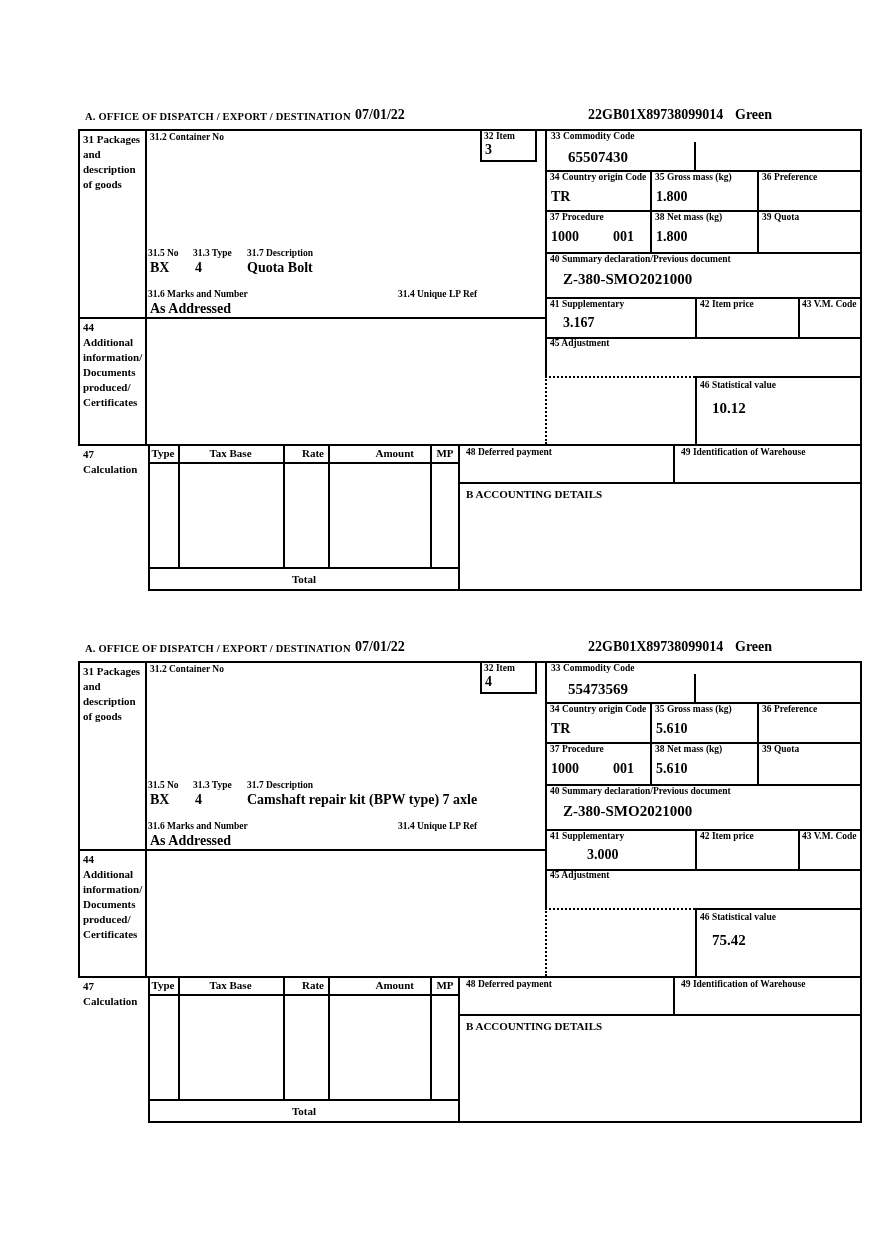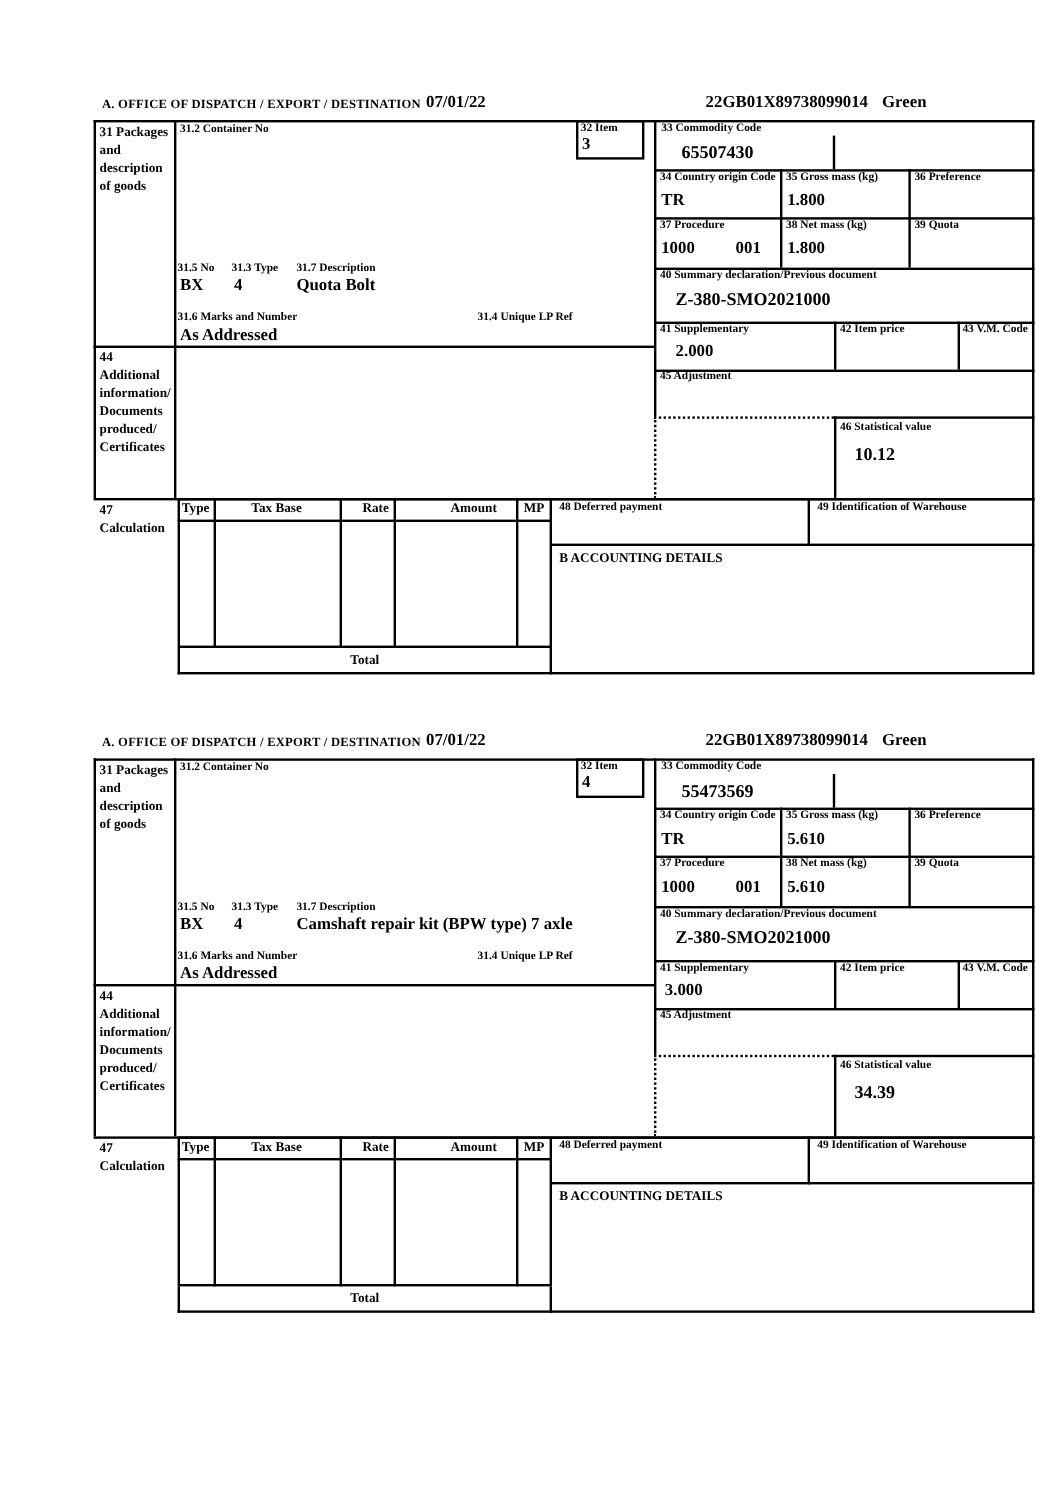--- a/index.html
+++ b/index.html
@@ -1,21 +1,21 @@
 <!DOCTYPE html>
 <html><head>
 <meta charset="utf-8">
 <style>
   html,body { margin:0; padding:0; background:#fff; }
   .page {
     position:relative; width:882px; height:1250px; background:#ffffff;
     font-family:"Liberation Serif","DejaVu Serif",serif; color:#000;
     overflow:hidden;
   }
-  .sec { position:absolute; left:78px; width:784px; height:484px; font-weight:bold; }
+  .sec { position:absolute; left:78px; width:784px; height:484px; font-weight:bold;margin-top:29px; }
   .s0 { top:78px; }
   .s1 { top:610px; }
   .ln { position:absolute; box-sizing:border-box; }
   .txt { position:absolute; white-space:nowrap; }
   .hdr { font-size:10.5px; letter-spacing:.2px; }
   .lbl { font-size:9.5px; }
   .lbm { font-size:11px; line-height:15px; }
   .val { font-size:14px; }
   .vlg { font-size:15px; }
   .blk span { display:block; }
@@ -105,21 +105,21 @@
     <div class="txt lbl" style="left:684px;top:65px">36 Preference</div>
     <div class="txt lbl" style="left:472px;top:105px">37 Procedure</div>
     <div class="txt val" style="left:473px;top:122px">1000</div>
     <div class="txt val" style="left:535px;top:122px">001</div>
     <div class="txt lbl" style="left:577px;top:105px">38 Net mass (kg)</div>
     <div class="txt val" style="left:578px;top:122px">1.800</div>
     <div class="txt lbl" style="left:684px;top:105px">39 Quota</div>
     <div class="txt lbl" style="left:472px;top:147px">40 Summary declaration/Previous document</div>
     <div class="txt vlg" style="left:485px;top:164px">Z-380-SMO2021000</div>
     <div class="txt lbl" style="left:472px;top:192px">41 Supplementary</div>
-    <div class="txt val" style="left:485px;top:208px">2.000</div>
+    <div class="txt val" style="left:485px;top:208px">3.167</div>
     <div class="txt lbl" style="left:622px;top:192px">42 Item price</div>
     <div class="txt lbl" style="left:724px;top:192px">43 V.M. Code</div>
     <div class="txt lbl" style="left:472px;top:231px">45 Adjustment</div>
     <div class="txt lbl" style="left:622px;top:273px">46 Statistical value</div>
     <div class="txt vlg" style="left:634px;top:293px">10.12</div>
 
     <div class="txt lbm ctr" style="left:70px;top:339px;width:30px">Type</div>
     <div class="txt lbm ctr" style="left:100px;top:339px;width:105px">Tax Base</div>
     <div class="txt lbm rgt" style="left:205px;top:339px;width:41px">Rate</div>
     <div class="txt lbm rgt" style="left:250px;top:339px;width:86px">Amount</div>
@@ -207,26 +207,26 @@
     <div class="txt lbl" style="left:684px;top:65px">36 Preference</div>
     <div class="txt lbl" style="left:472px;top:105px">37 Procedure</div>
     <div class="txt val" style="left:473px;top:122px">1000</div>
     <div class="txt val" style="left:535px;top:122px">001</div>
     <div class="txt lbl" style="left:577px;top:105px">38 Net mass (kg)</div>
     <div class="txt val" style="left:578px;top:122px">5.610</div>
     <div class="txt lbl" style="left:684px;top:105px">39 Quota</div>
     <div class="txt lbl" style="left:472px;top:147px">40 Summary declaration/Previous document</div>
     <div class="txt vlg" style="left:485px;top:164px">Z-380-SMO2021000</div>
     <div class="txt lbl" style="left:472px;top:192px">41 Supplementary</div>
-    <div class="txt val" style="left:476px;top:208px">3.000</div>
+    <div class="txt val" style="left:509px;top:208px">3.000</div>
     <div class="txt lbl" style="left:622px;top:192px">42 Item price</div>
     <div class="txt lbl" style="left:724px;top:192px">43 V.M. Code</div>
     <div class="txt lbl" style="left:472px;top:231px">45 Adjustment</div>
     <div class="txt lbl" style="left:622px;top:273px">46 Statistical value</div>
-    <div class="txt vlg" style="left:634px;top:293px">34.39</div>
+    <div class="txt vlg" style="left:634px;top:293px">75.42</div>
 
     <div class="txt lbm ctr" style="left:70px;top:339px;width:30px">Type</div>
     <div class="txt lbm ctr" style="left:100px;top:339px;width:105px">Tax Base</div>
     <div class="txt lbm rgt" style="left:205px;top:339px;width:41px">Rate</div>
     <div class="txt lbm rgt" style="left:250px;top:339px;width:86px">Amount</div>
     <div class="txt lbm ctr" style="left:352px;top:339px;width:30px">MP</div>
     <div class="txt lbl" style="left:388px;top:340px">48 Deferred payment</div>
     <div class="txt lbl" style="left:603px;top:340px">49 Identification of Warehouse</div>
     <div class="txt lbm" style="left:388px;top:380px">B ACCOUNTING DETAILS</div>
     <div class="txt lbm ctr" style="left:70px;top:465px;width:312px">Total</div>

